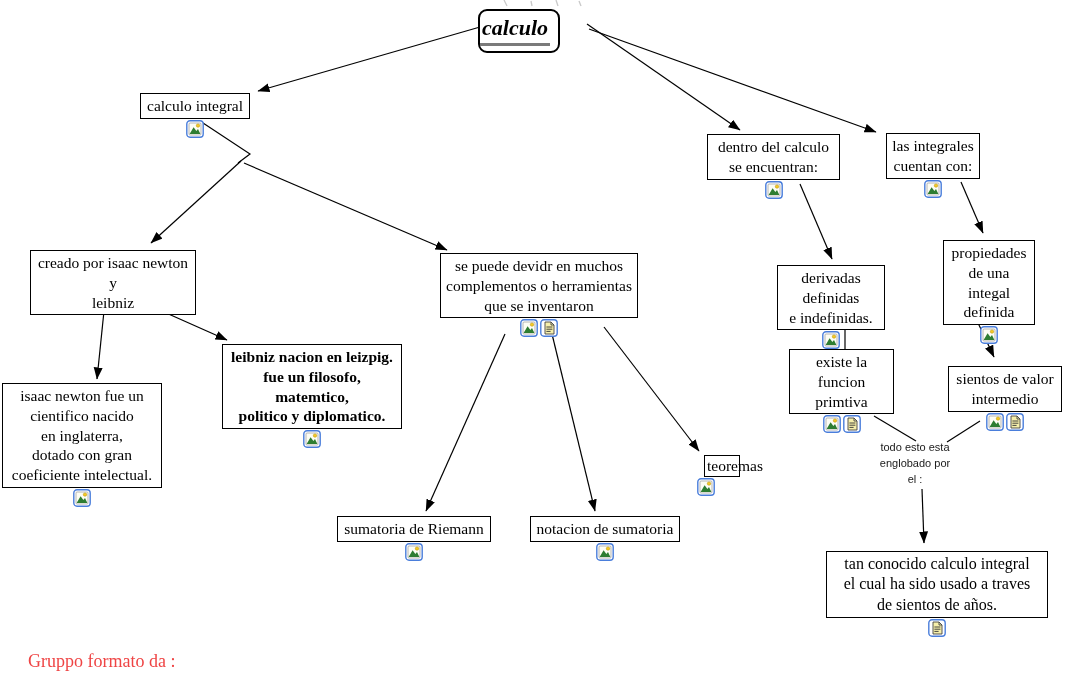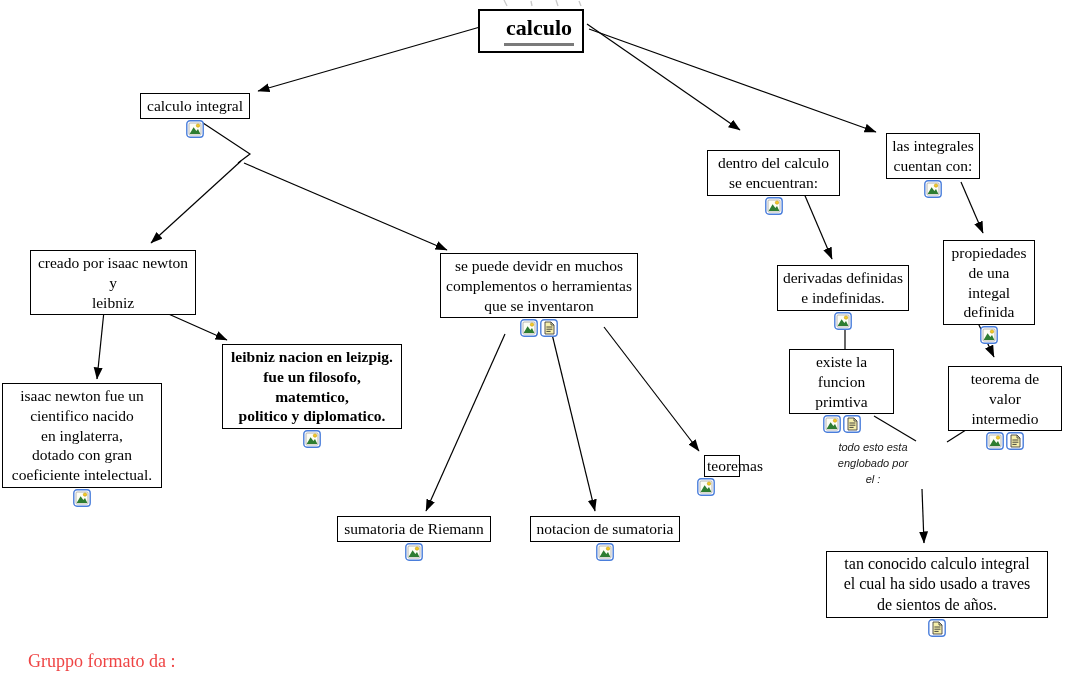--- a/index.html
+++ b/index.html
@@ -5,22 +5,22 @@
   html,body{margin:0;padding:0;background:#ffffff;}
   #canvas{position:relative;width:1069px;height:683px;background:#ffffff;overflow:hidden;
           font-family:"Liberation Serif", serif;}
   #edges{position:absolute;left:0;top:0;width:1069px;height:683px;z-index:1;pointer-events:none;}
   .node{position:absolute;z-index:2;}
   .nodebox{border:1px solid #000;background:#fff;color:#000;text-align:center;
            font-size:15.5px;line-height:1.28;padding:2px 4px;white-space:pre-line;}
   .icons{display:flex;justify-content:center;gap:2px;margin-top:1px;}
   .res-icon{display:inline-block;width:18px;height:18px;line-height:0;cursor:pointer;}
   .res-icon svg{width:18px;height:18px;}
-  .title-node .nodebox{border-width:2px;font-size:22px;font-weight:bold;
-           padding:3px 8px 5px 24px;}
+  .title-node .nodebox{border-width:2px;font-size:22px;font-weight:bold;font-style:italic;
+           padding:3px 8px 5px 0;border-radius:9px;}
   .title-underline{display:inline-block;border-bottom:3px solid #7a7a7a;padding:0 2px 1px 2px;}
   .floating-label{position:absolute;z-index:2;font-family:"Liberation Sans", sans-serif;
            font-size:11px;line-height:1.45;color:#1a1a1a;text-align:center;white-space:pre-line;}
   .credit{position:absolute;z-index:2;font-size:18px;color:#ef4444;white-space:pre;}
 </style>
 </head>
 <body>
 
 <div id="canvas">
 
@@ -67,21 +67,21 @@
     <div class="icons">
         <span class="res-icon"><svg viewBox="0 0 18 18">
             <rect x="0.8" y="0.8" width="16.4" height="16.4" rx="3.2" fill="#fff" stroke="#4a7edb" stroke-width="1.4"></rect>
             <rect x="3" y="3" width="12" height="12" rx="1" fill="#fdfdf4" stroke="#9a9a9a" stroke-width="0.7"></rect>
             <polygon points="3.6,14 7.6,7.2 10.4,11 12,9 14.4,14" fill="#2e7d32"></polygon>
             <circle cx="12" cy="5.6" r="1.7" fill="#f5c926" stroke="#b78e00" stroke-width="0.5"></circle>
           </svg></span>
       </div>
   </div>
 
-  <div class="node" style="left:707px;top:134px;width:133px;margin-top:16px;">
+  <div class="node" style="left:707px;top:134px;width:133px;">
     <div class="nodebox">dentro del calculo
 se encuentran:</div>
     <div class="icons">
         <span class="res-icon"><svg viewBox="0 0 18 18">
             <rect x="0.8" y="0.8" width="16.4" height="16.4" rx="3.2" fill="#fff" stroke="#4a7edb" stroke-width="1.4"></rect>
             <rect x="3" y="3" width="12" height="12" rx="1" fill="#fdfdf4" stroke="#9a9a9a" stroke-width="0.7"></rect>
             <polygon points="3.6,14 7.6,7.2 10.4,11 12,9 14.4,14" fill="#2e7d32"></polygon>
             <circle cx="12" cy="5.6" r="1.7" fill="#f5c926" stroke="#b78e00" stroke-width="0.5"></circle>
           </svg></span>
       </div>
@@ -187,21 +187,21 @@
     <div class="icons">
         <span class="res-icon"><svg viewBox="0 0 18 18">
             <rect x="0.8" y="0.8" width="16.4" height="16.4" rx="3.2" fill="#fff" stroke="#4a7edb" stroke-width="1.4"></rect>
             <rect x="3" y="3" width="12" height="12" rx="1" fill="#fdfdf4" stroke="#9a9a9a" stroke-width="0.7"></rect>
             <polygon points="3.6,14 7.6,7.2 10.4,11 12,9 14.4,14" fill="#2e7d32"></polygon>
             <circle cx="12" cy="5.6" r="1.7" fill="#f5c926" stroke="#b78e00" stroke-width="0.5"></circle>
           </svg></span>
       </div>
   </div>
 
-  <div class="node" style="left:777px;top:265px;width:132px;">
+  <div class="node" style="left:777px;top:265px;width:108px;">
     <div class="nodebox">derivadas definidas
 e indefinidas.</div>
     <div class="icons">
         <span class="res-icon"><svg viewBox="0 0 18 18">
             <rect x="0.8" y="0.8" width="16.4" height="16.4" rx="3.2" fill="#fff" stroke="#4a7edb" stroke-width="1.4"></rect>
             <rect x="3" y="3" width="12" height="12" rx="1" fill="#fdfdf4" stroke="#9a9a9a" stroke-width="0.7"></rect>
             <polygon points="3.6,14 7.6,7.2 10.4,11 12,9 14.4,14" fill="#2e7d32"></polygon>
             <circle cx="12" cy="5.6" r="1.7" fill="#f5c926" stroke="#b78e00" stroke-width="0.5"></circle>
           </svg></span>
       </div>
@@ -236,41 +236,41 @@
             <path d="M5 3 h6 l3 3 v9 h-9 z" fill="#f6efab" stroke="#444" stroke-width="0.9"></path>
             <path d="M11 3 v3 h3" fill="none" stroke="#444" stroke-width="0.9"></path>
             <line x1="6.4" y1="8" x2="12.4" y2="8" stroke="#333" stroke-width="0.9"></line>
             <line x1="6.4" y1="10.2" x2="12.4" y2="10.2" stroke="#333" stroke-width="0.9"></line>
             <line x1="6.4" y1="12.4" x2="10.6" y2="12.4" stroke="#333" stroke-width="0.9"></line>
           </svg></span>
       </div>
   </div>
 
   <div class="node" style="left:948px;top:366px;width:114px;">
-    <div class="nodebox">teorema de valor
+    <div class="nodebox">sientos de valor
 intermedio</div>
     <div class="icons">
         <span class="res-icon"><svg viewBox="0 0 18 18">
             <rect x="0.8" y="0.8" width="16.4" height="16.4" rx="3.2" fill="#fff" stroke="#4a7edb" stroke-width="1.4"></rect>
             <rect x="3" y="3" width="12" height="12" rx="1" fill="#fdfdf4" stroke="#9a9a9a" stroke-width="0.7"></rect>
             <polygon points="3.6,14 7.6,7.2 10.4,11 12,9 14.4,14" fill="#2e7d32"></polygon>
             <circle cx="12" cy="5.6" r="1.7" fill="#f5c926" stroke="#b78e00" stroke-width="0.5"></circle>
           </svg></span>
         <span class="res-icon"><svg viewBox="0 0 18 18">
             <rect x="0.8" y="0.8" width="16.4" height="16.4" rx="3.2" fill="#fff" stroke="#4a7edb" stroke-width="1.4"></rect>
             <path d="M5 3 h6 l3 3 v9 h-9 z" fill="#f6efab" stroke="#444" stroke-width="0.9"></path>
             <path d="M11 3 v3 h3" fill="none" stroke="#444" stroke-width="0.9"></path>
             <line x1="6.4" y1="8" x2="12.4" y2="8" stroke="#333" stroke-width="0.9"></line>
             <line x1="6.4" y1="10.2" x2="12.4" y2="10.2" stroke="#333" stroke-width="0.9"></line>
             <line x1="6.4" y1="12.4" x2="10.6" y2="12.4" stroke="#333" stroke-width="0.9"></line>
           </svg></span>
       </div>
   </div>
 
-  <div class="floating-label" style="left:827px;top:440px;width:92px;font-style:italic;">todo esto esta
+  <div class="floating-label" style="left:869px;top:440px;width:92px;">todo esto esta
 englobado por
 el :</div>
 
   <div class="node" style="left:826px;top:551px;width:222px;">
     <div class="nodebox" style="font-size:16px;">tan conocido calculo integral
 el cual ha sido usado a traves
 de sientos de años.</div>
     <div class="icons">
         <span class="res-icon"><svg viewBox="0 0 18 18">
             <rect x="0.8" y="0.8" width="16.4" height="16.4" rx="3.2" fill="#fff" stroke="#4a7edb" stroke-width="1.4"></rect>

